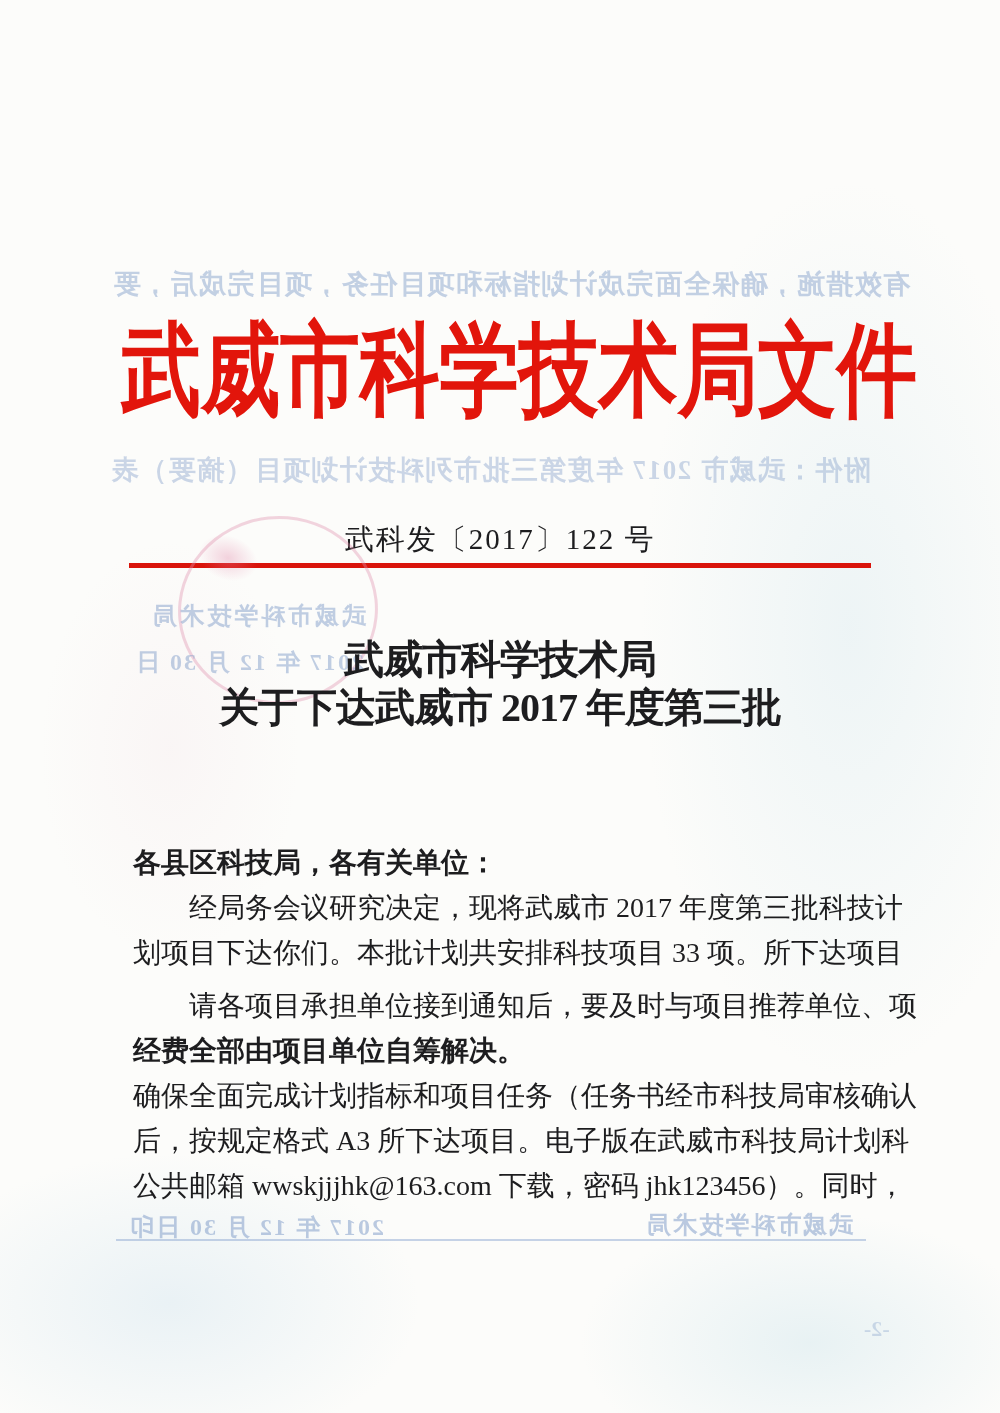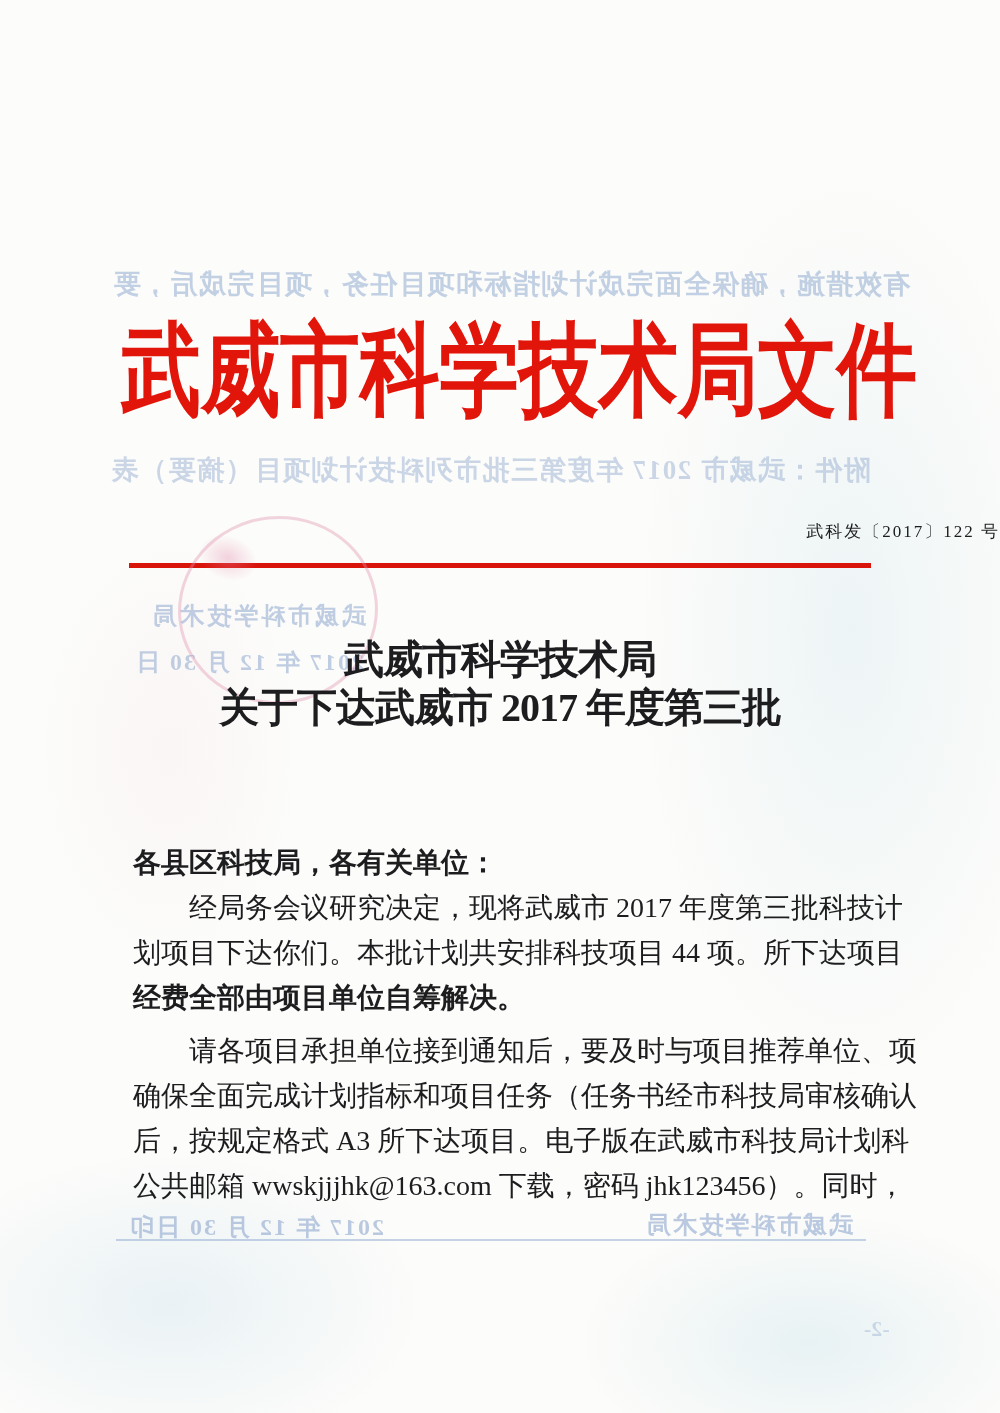--- a/index.html
+++ b/index.html
@@ -46,21 +46,21 @@
     display:inline-block;
     font-size:102px; line-height:1.04;
     font-weight:bold;
     color:var(--red,#e2150b);
     white-space:nowrap;
     transform:scaleX(0.78);
   }
 
   .doc-number {
     position:absolute; top:520px; left:0; width:100%;
-    text-align:right; font-size:17px; letter-spacing:2px;
+    text-align:center; font-size:29px; letter-spacing:2px;
   }
 
   .red-rule {
     position:absolute; top:563px; left:129px; width:742px; height:5px;
     background:var(--rule,#d9140b);
   }
 
   
   .seal-ring {
     position:absolute; left:178px; top:516px; width:194px; height:182px;
@@ -117,23 +117,23 @@
   <div class="bleed bleed-seal-date">2017 年 12 月 30 日</div>
 
   <div class="title-block">
       <div class="line">武威市科学技术局</div>
       <div class="line">关于下达武威市 2017 年度第三批</div>
     </div>
 
   <div class="body-block">
       <div class="line no-fill">各县区科技局，各有关单位：</div>
       <div class="line">　　经局务会议研究决定，现将武威市 2017 年度第三批科技计</div>
-      <div class="line">划项目下达你们。本批计划共安排科技项目 44 项。所下达项目</div>
+      <div class="line">划项目下达你们。本批计划共安排科技项目 33 项。所下达项目</div>
+      <div class="line para-start">　　请各项目承担单位接到通知后，要及时与项目推荐单位、项</div>
       <div class="line no-fill">经费全部由项目单位自筹解决。</div>
-      <div class="line para-start">　　请各项目承担单位接到通知后，要及时与项目推荐单位、项</div>
       <div class="line">确保全面完成计划指标和项目任务（任务书经市科技局审核确认</div>
       <div class="line">后，按规定格式 A3 所下达项目。电子版在武威市科技局计划科</div>
       <div class="line">公共邮箱 wwskjjjhk@163.com 下载，密码 jhk123456）。同时，</div>
     </div>
 
   <div class="bleed bleed-footer-date">2017 年 12 月 30 日印</div>
   <div class="bleed bleed-footer-org">武威市科学技术局</div>
   <div class="footer-rule"></div>
   <div class="bleed bleed-pagenum">-2-</div>
 

